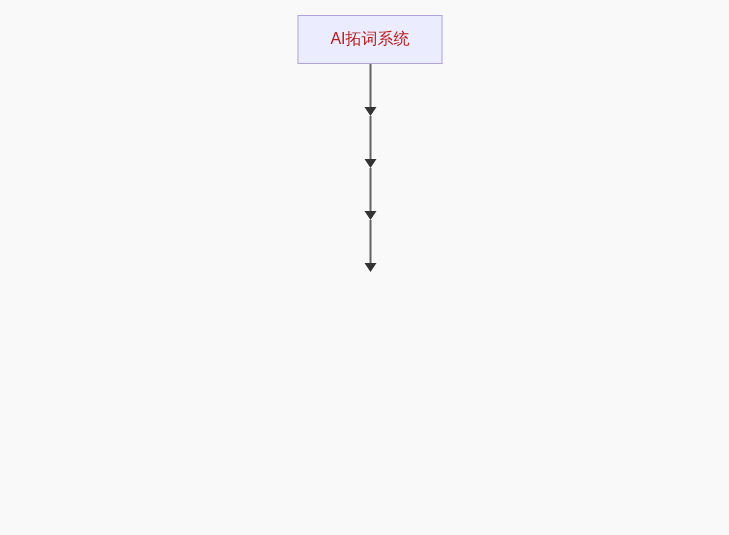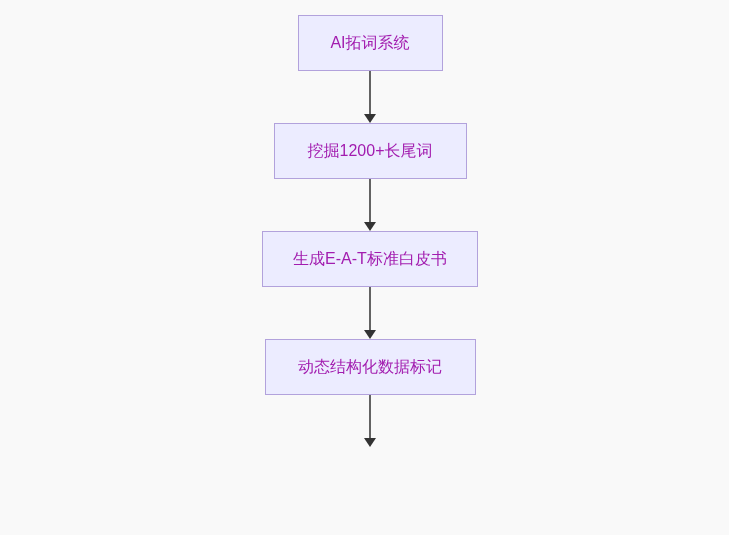--- a/index.html
+++ b/index.html
@@ -16,27 +16,27 @@
   .flow {
     position: absolute;
     left: 370px;
     top: 15px;
     transform: translateX(-50%);
     display: flex;
     flex-direction: column;
     align-items: center;
   }
   .node {
-    height: 56px;
+    height: 49px;
     display: flex;
     align-items: center;
     justify-content: center;
     background: #ECECFF;
     border: 1px solid #B2A2DC;
-    color: #a21caf;
+    color: #b91c1c;
     font-size: 16px;
     padding: 0 16px;
     white-space: nowrap;
   }
   .n1 { min-width: 145px; }
   .n2 { min-width: 193px; }
   .n3 { min-width: 216px; }
   .n4 { min-width: 211px; }
   .n5 { min-width: 232px; }
   .connector {
@@ -67,41 +67,32 @@
 
     <div class="node n1">
       <span>AI拓词系统</span>
     </div>
 
     <div class="connector">
       <div class="line"></div>
       <div class="arrowhead"></div>
     </div>
 
-    <div class="node n2">
-      <span>挖掘1200+长尾词</span>
-    </div>
 
     <div class="connector">
       <div class="line"></div>
       <div class="arrowhead"></div>
     </div>
 
-    <div class="node n3">
-      <span>生成E-A-T标准白皮书</span>
-    </div>
 
     <div class="connector">
       <div class="line"></div>
       <div class="arrowhead"></div>
     </div>
 
-    <div class="node n4">
-      <span>动态结构化数据标记</span>
-    </div>
 
     <div class="connector">
       <div class="line"></div>
       <div class="arrowhead"></div>
     </div>
 
 
   </div>
 </div>
 

